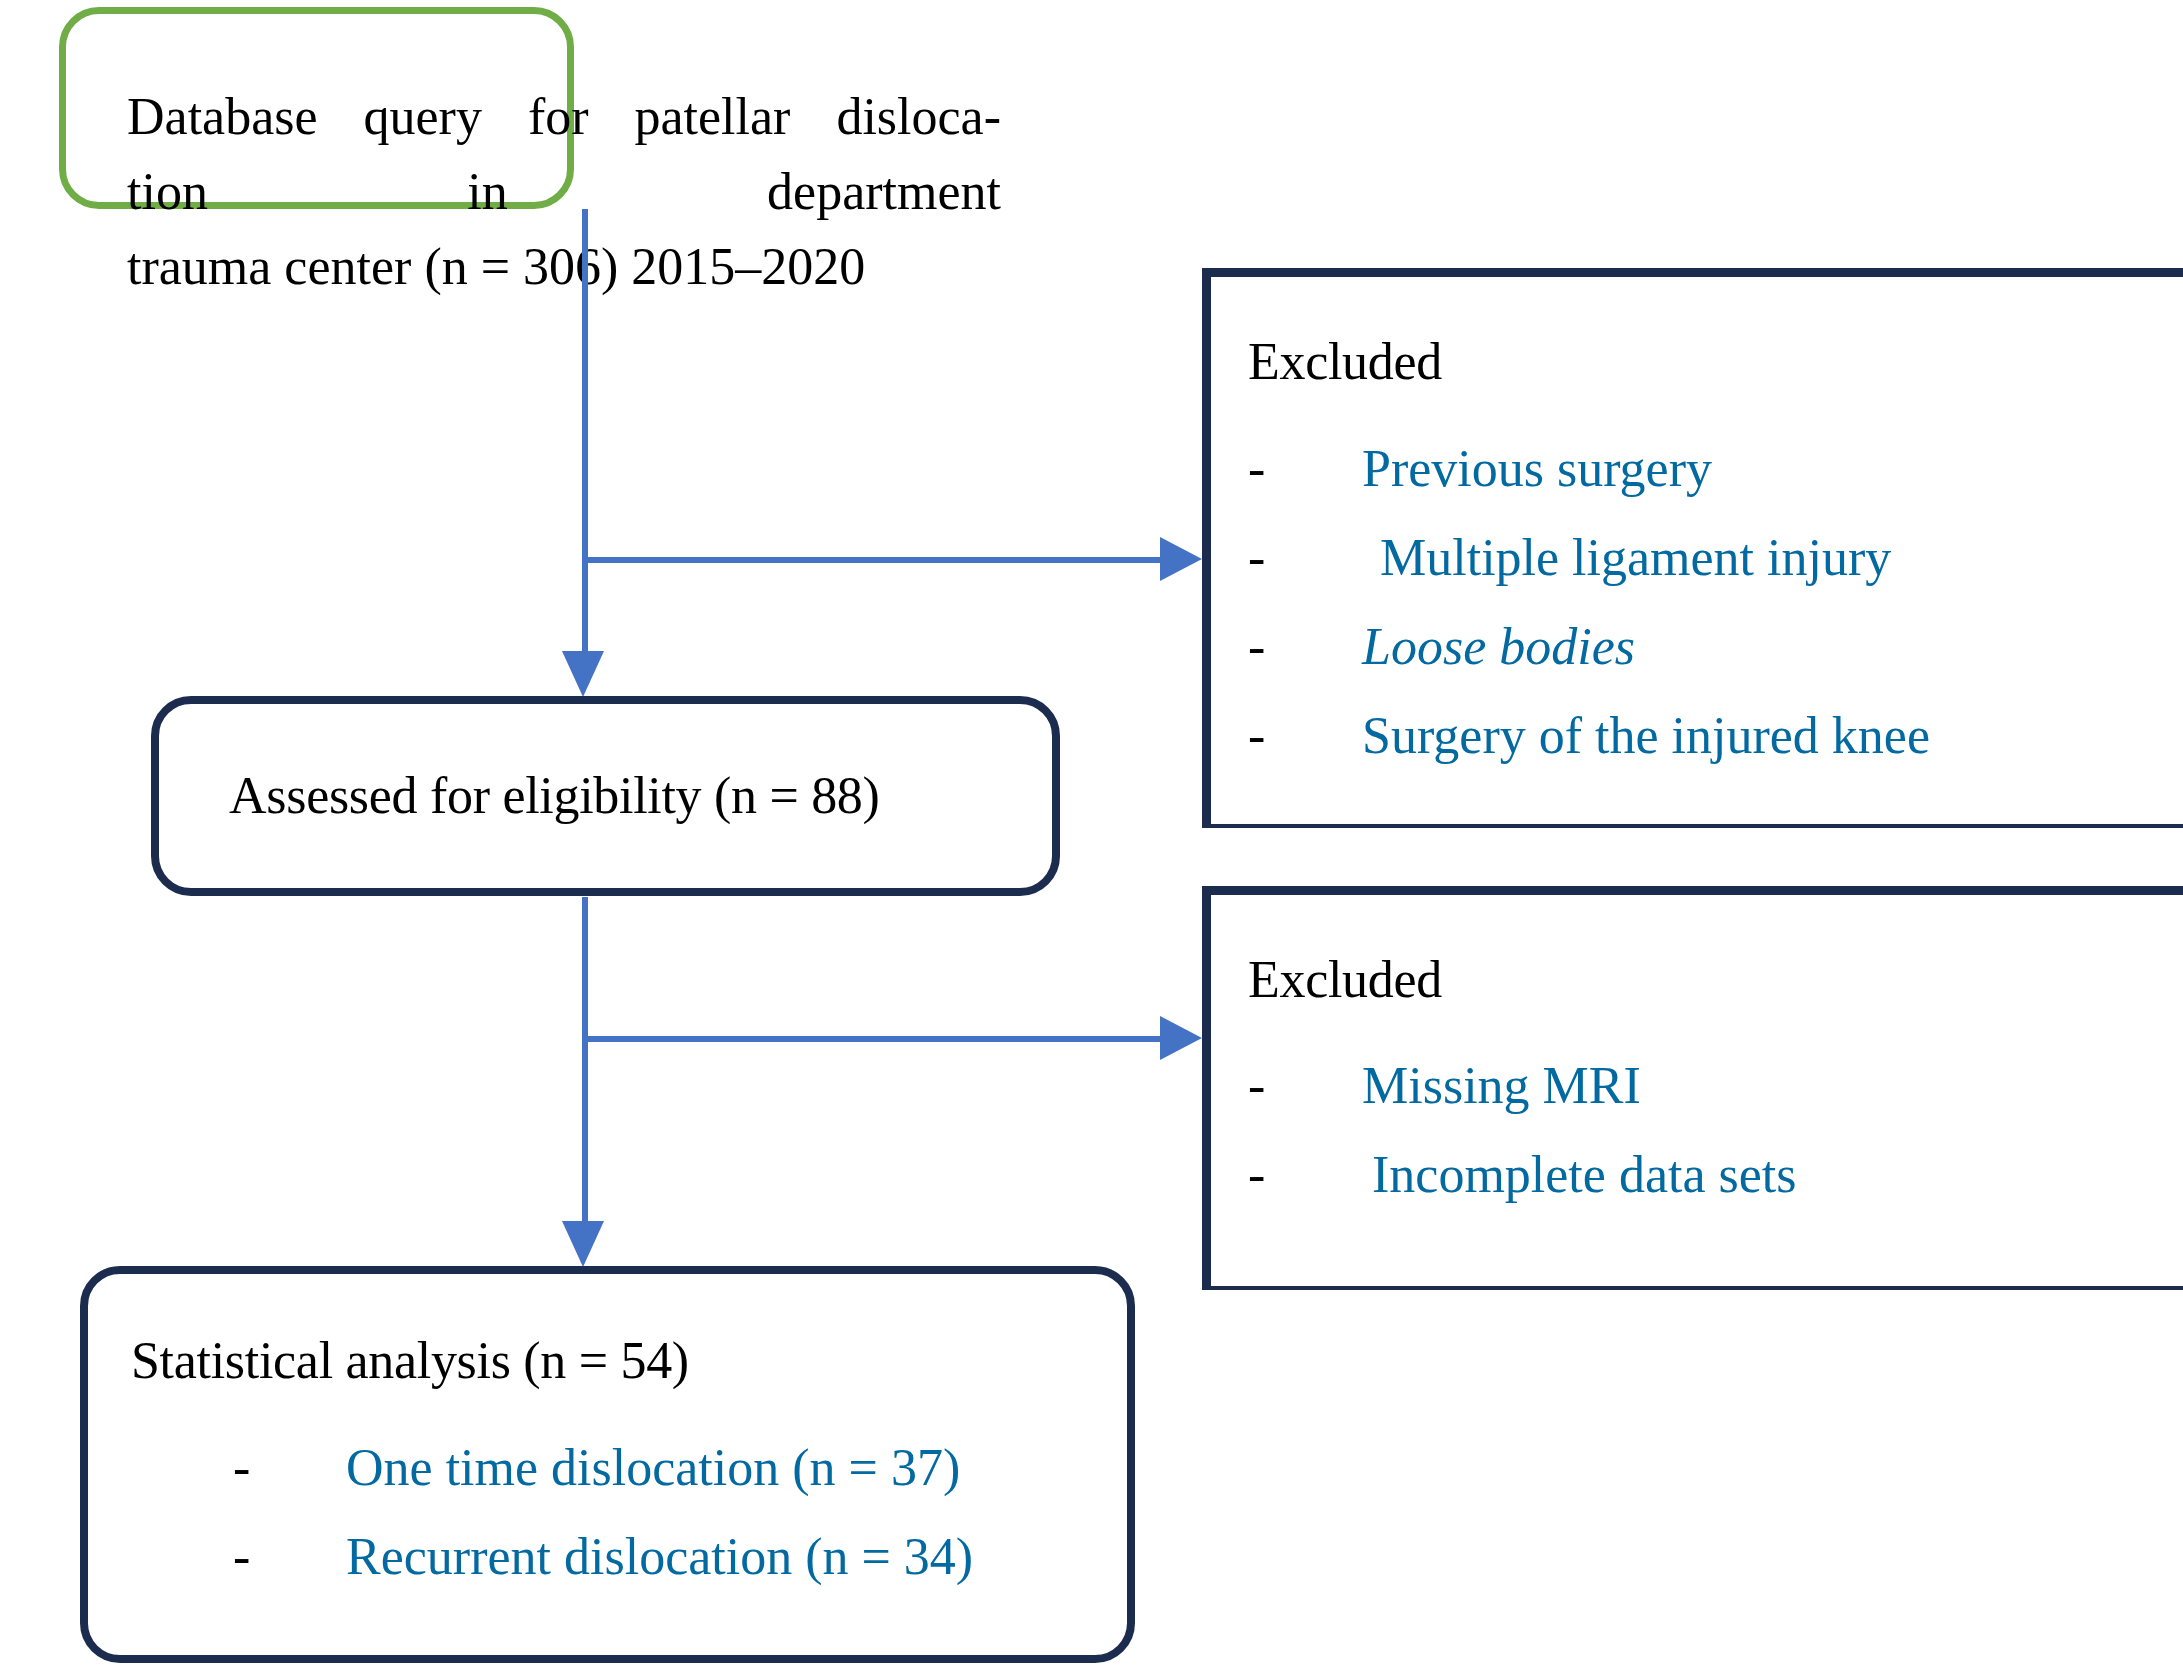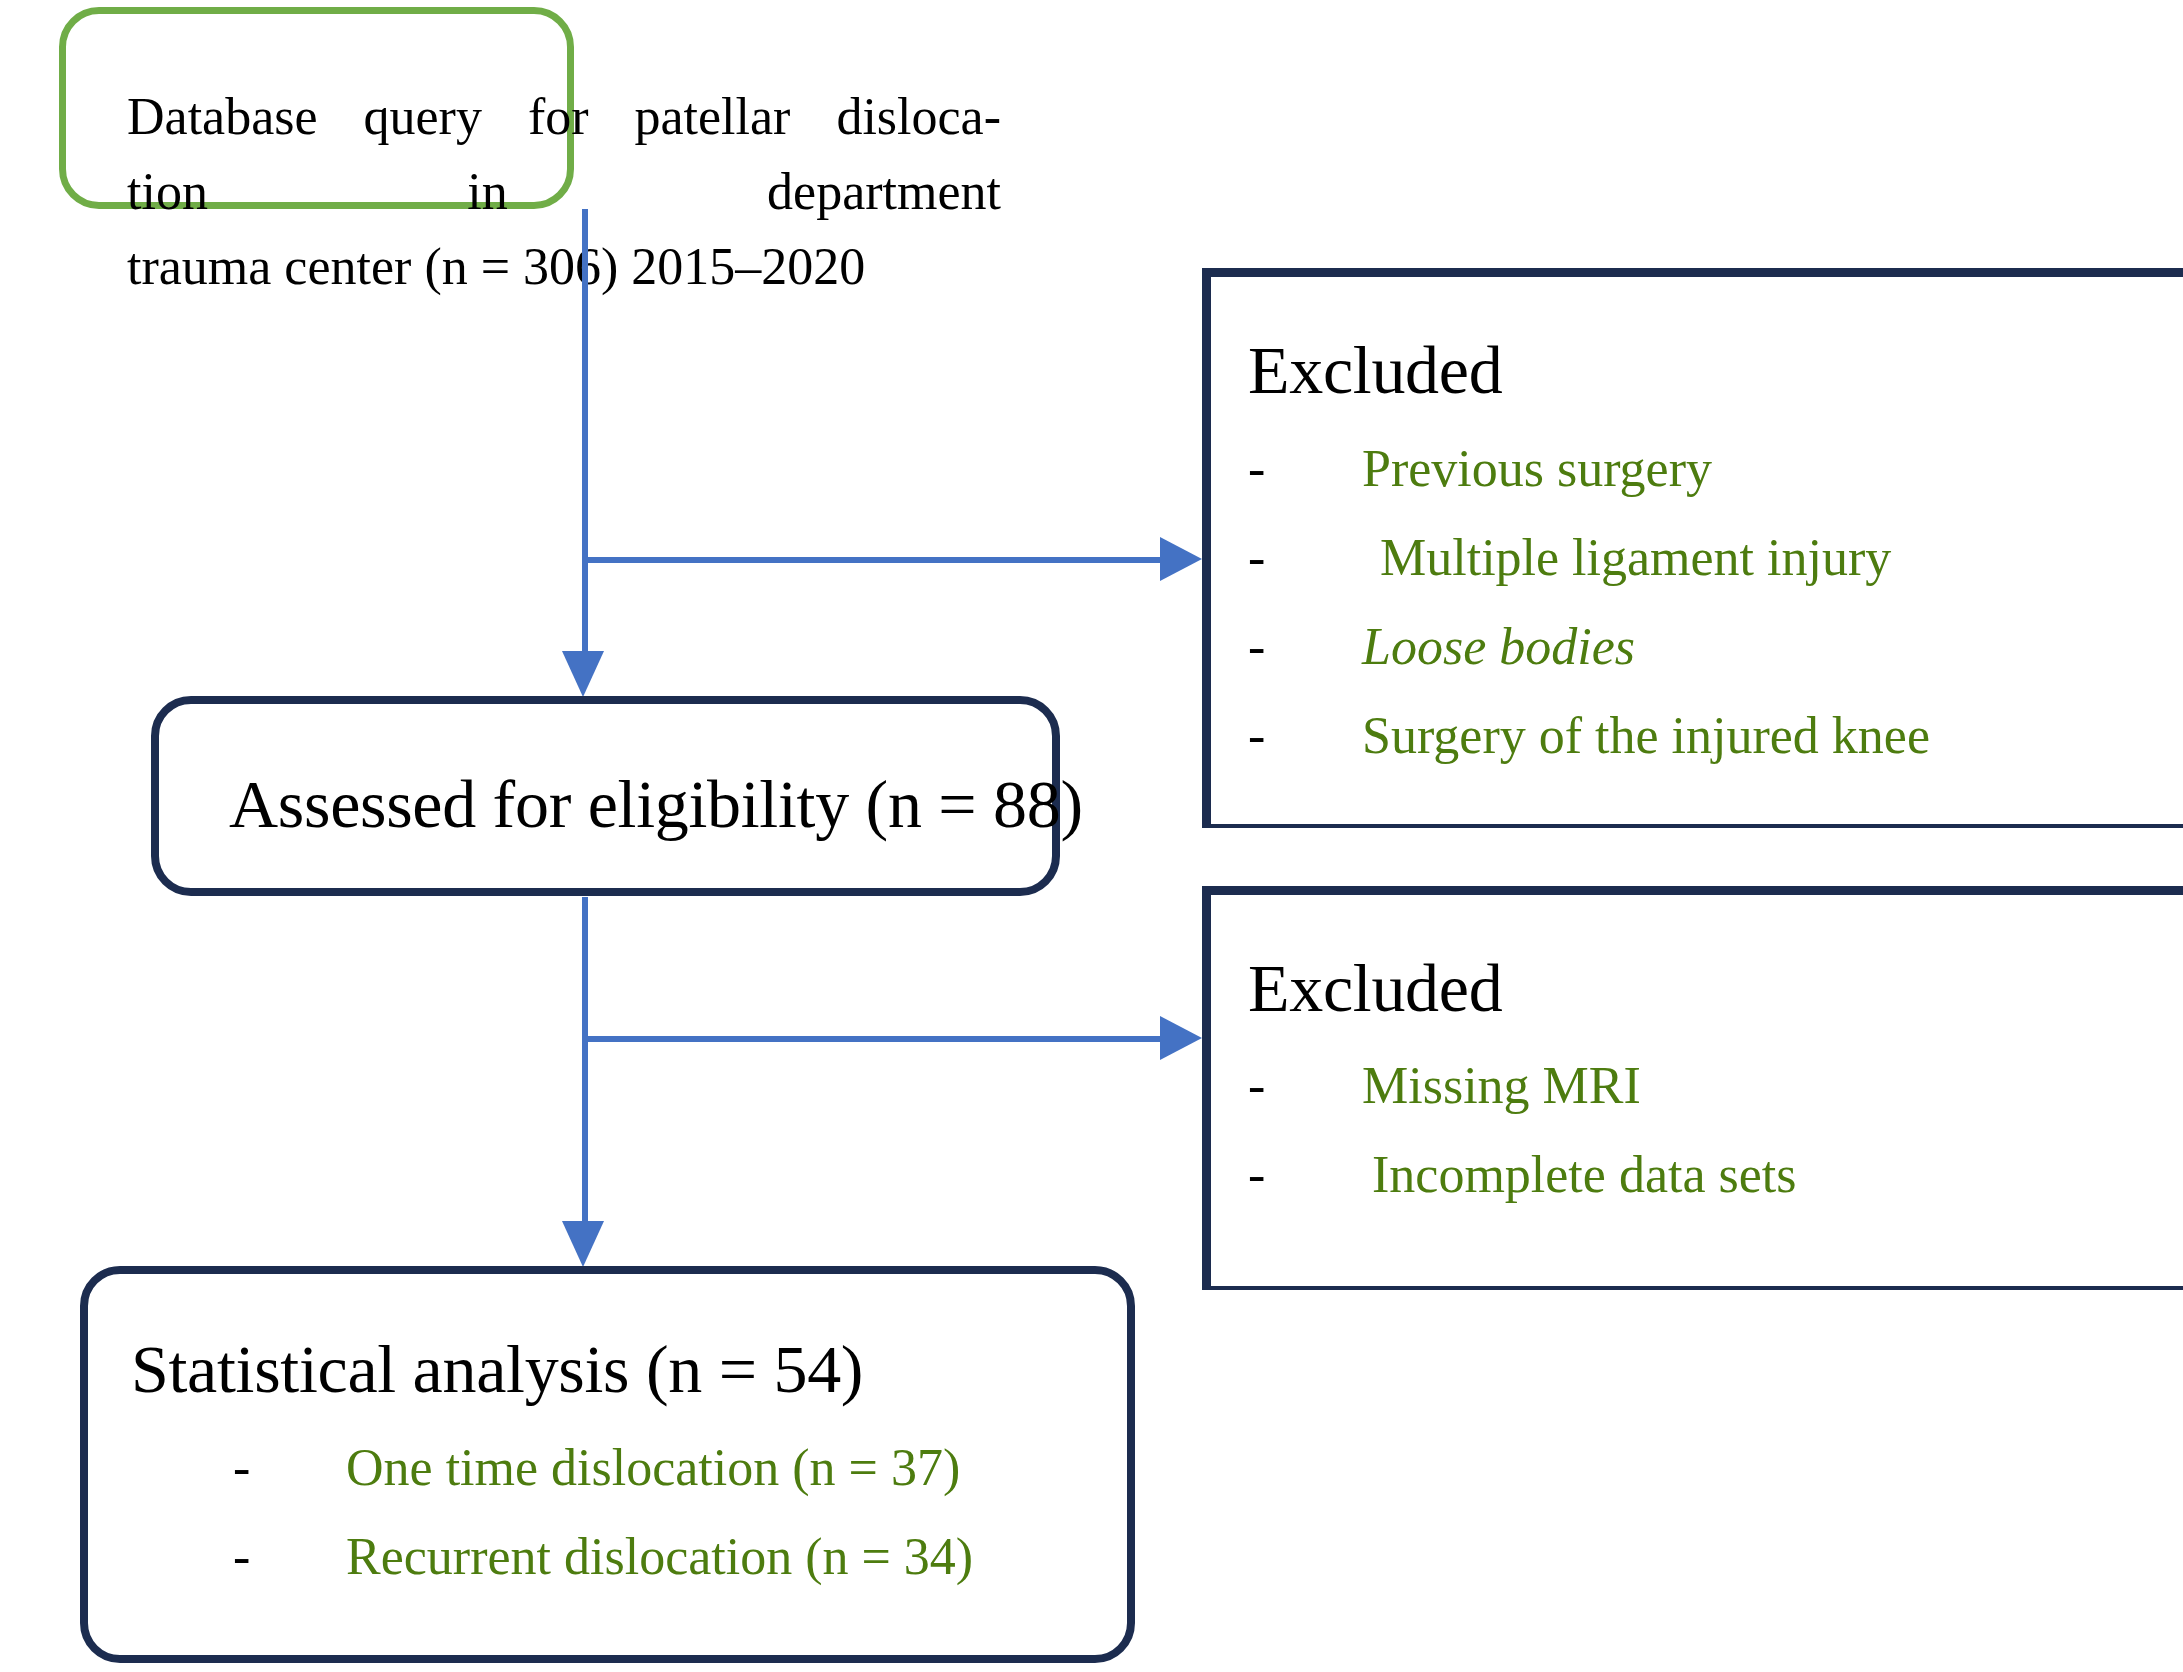--- a/index.html
+++ b/index.html
@@ -37,21 +37,21 @@
     border-left: 9.4px solid #1C2C4F;
     border-right: 4.7px solid #1C2C4F;
     border-bottom: 4.7px solid #1C2C4F;
     border-radius: 0;
   }
 
   
   .txt {
     position: absolute;
     color: #000000;
-    font-size: 68px;
+    font-size: 52px;
     line-height: 1.0;
     letter-spacing: -0.3px;
     white-space: nowrap;
     text-align: center;
   }
   .para {
     position: absolute;
     color: #000000;
     font-size: 52px;
     line-height: 75px;
@@ -83,21 +83,21 @@
     top: 0;
     font-size: 52px;
     line-height: 89px;
     color: #000000;
   }
   .btext {
     position: absolute;
     top: 0;
     font-size: 52px;
     line-height: 89px;
-    color: #4d7c0f;
+    color: #0369a1;
     white-space: nowrap;
   }
 
   
   .vline {
     position: absolute;
     width: 6px;
     background: #4472C4;
   }
   .hline {

